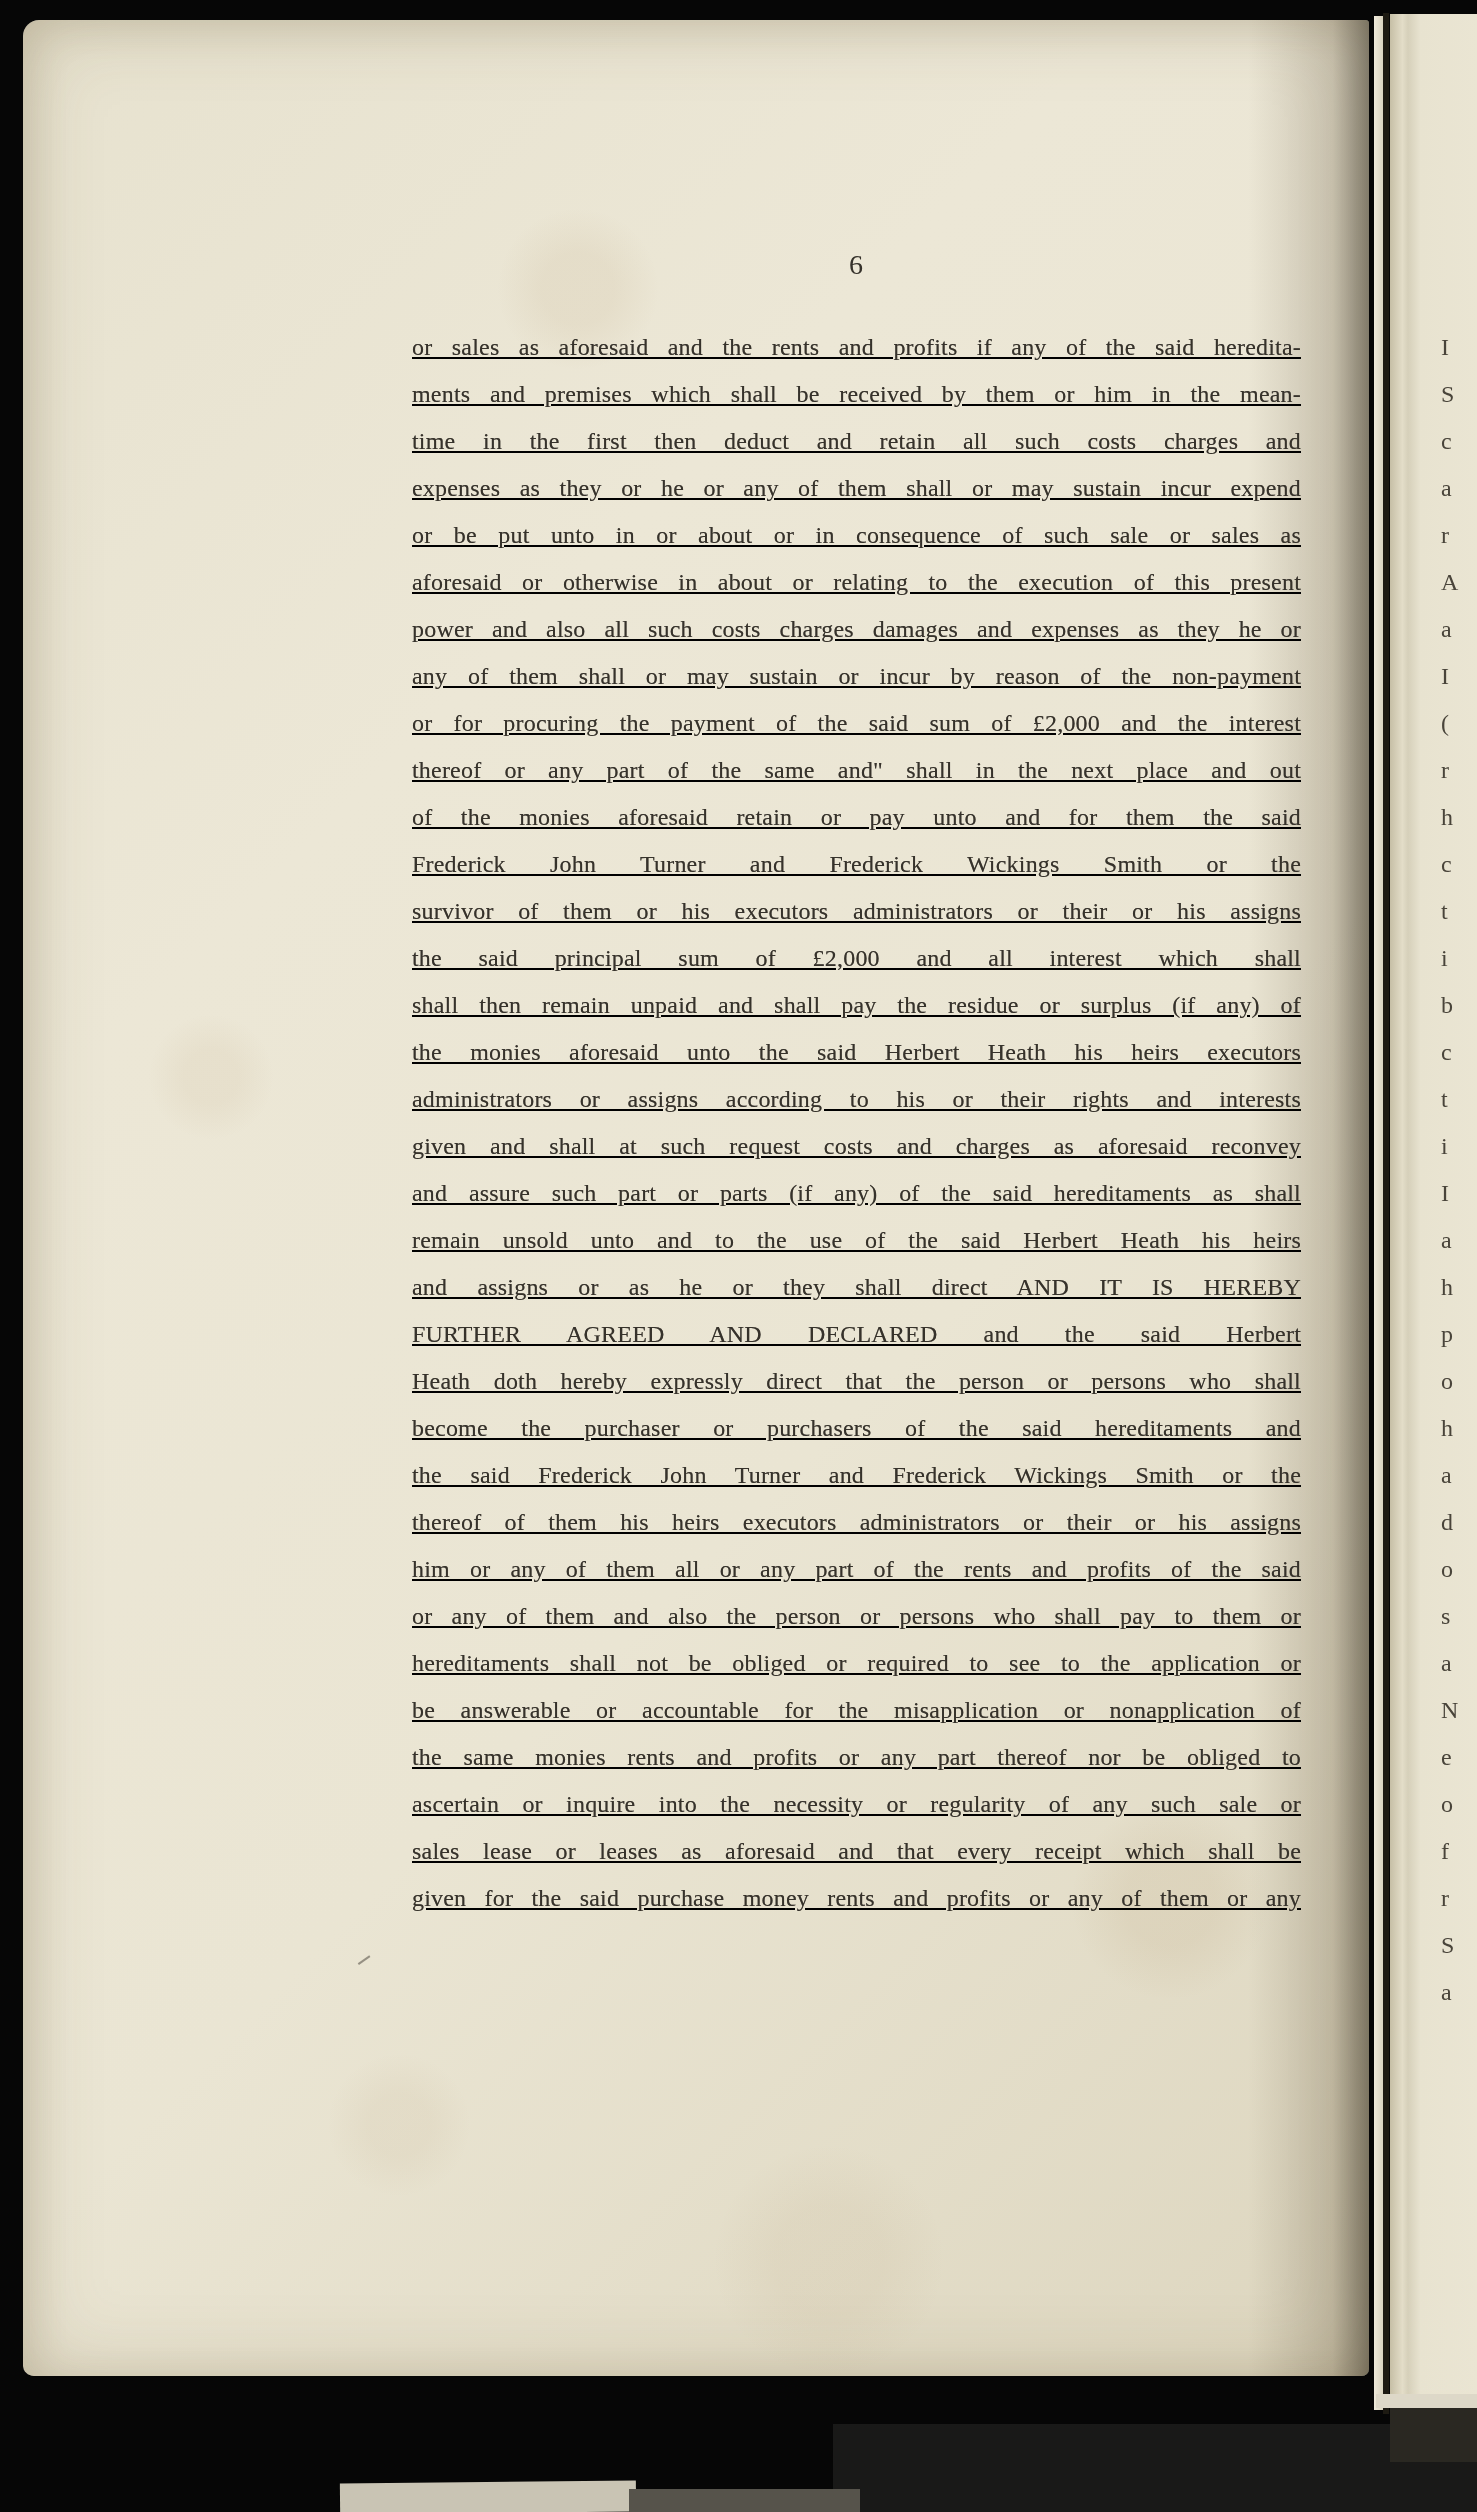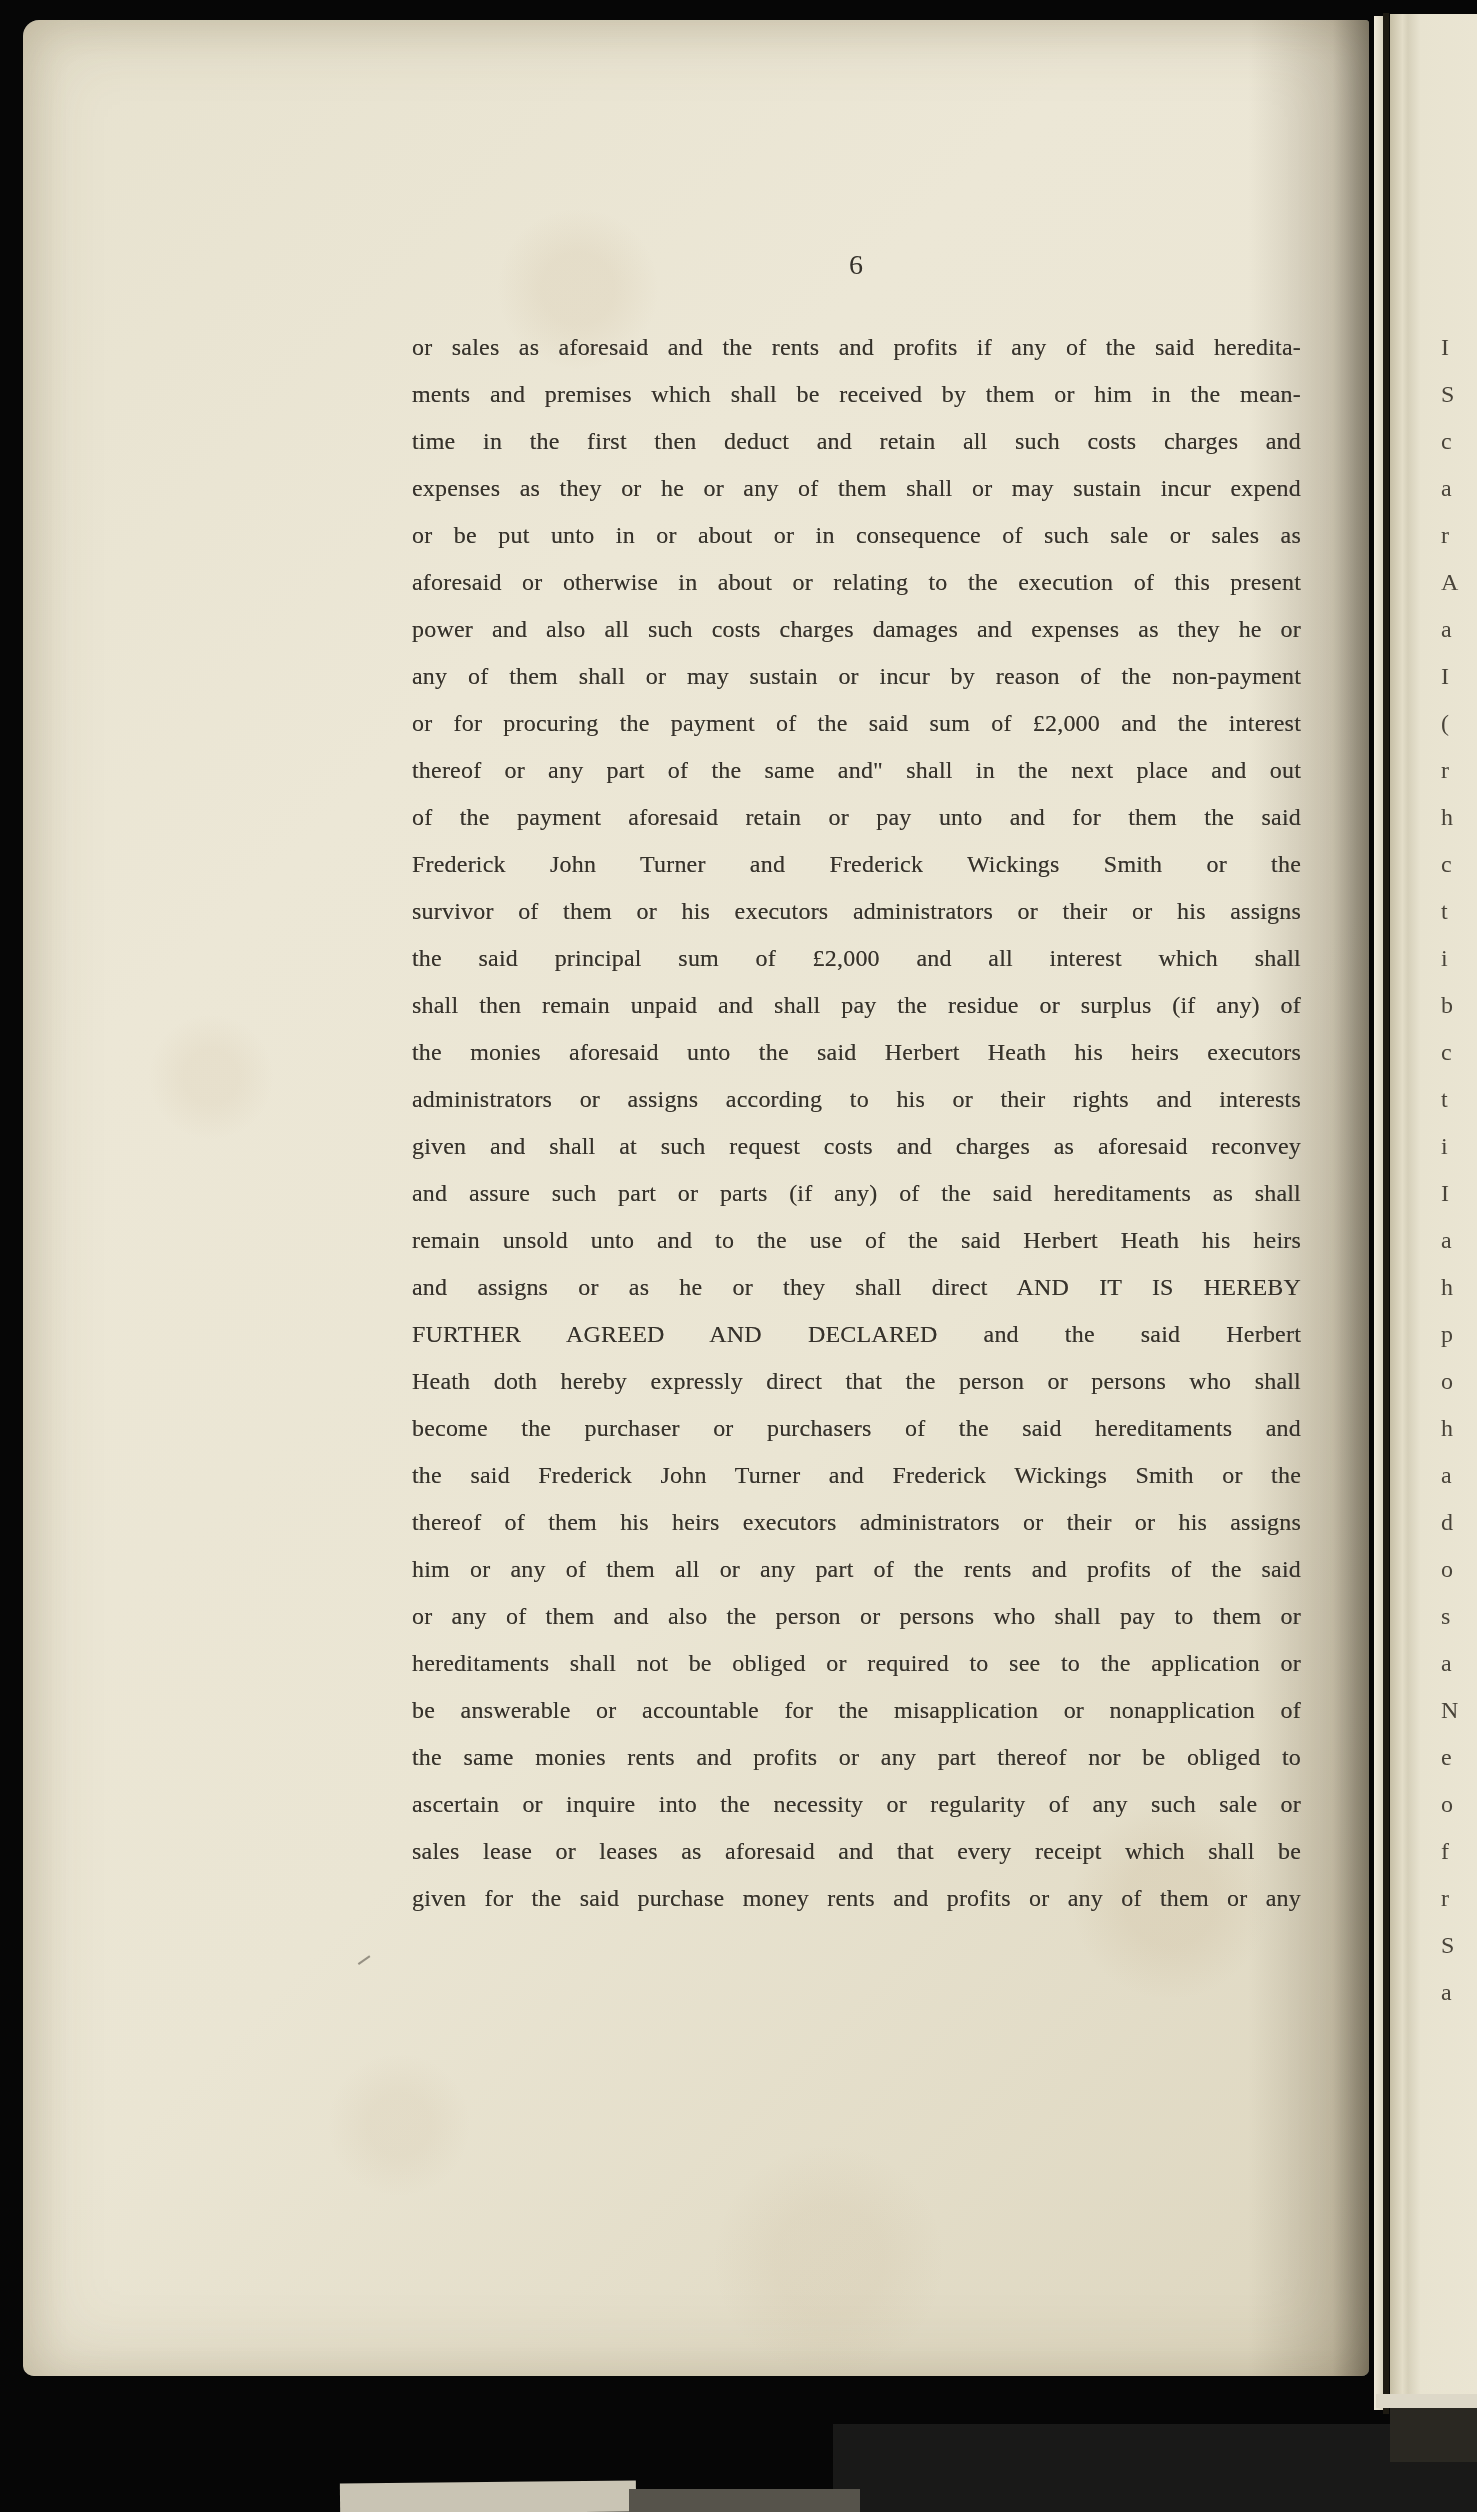--- a/index.html
+++ b/index.html
@@ -40,20 +40,21 @@
     width: 889px;
     text-align: center;
     font-size: 28px;
     color: var(--ink, #36322b);
     letter-spacing: 0.9px;
   }
   .text-block {
     position: absolute;
     left: 412px; top: 324px;
     width: 889px;
+    text-decoration: underline;
   }
   .line {
     height: 47px;
     line-height: 47px;
     overflow: hidden;
     font-size: 24px;
     letter-spacing: 0.2px;
     color: var(--ink, #36322b);
     text-align: justify;
     text-align-last: justify;
@@ -146,21 +147,21 @@
     <div class="line">or sales as aforesaid and the rents and profits if any of the said heredita-</div>
     <div class="line">ments and premises which shall be received by them or him in the mean-</div>
     <div class="line">time in the first then deduct and retain all such costs charges and</div>
     <div class="line">expenses as they or he or any of them shall or may sustain incur expend</div>
     <div class="line">or be put unto in or about or in consequence of such sale or sales as</div>
     <div class="line">aforesaid or otherwise in about or relating to the execution of this present</div>
     <div class="line">power and also all such costs charges damages and expenses as they he or</div>
     <div class="line">any of them shall or may sustain or incur by reason of the non-payment</div>
     <div class="line">or for procuring the payment of the said sum of £2,000 and the interest</div>
     <div class="line">thereof or any part of the same and" shall in the next place and out</div>
-    <div class="line">of the payment aforesaid retain or pay unto and for them the said</div>
+    <div class="line">of the monies aforesaid retain or pay unto and for them the said</div>
     <div class="line">Frederick John Turner and Frederick Wickings Smith or the</div>
     <div class="line">survivor of them or his executors administrators or their or his assigns</div>
     <div class="line">the said principal sum of £2,000 and all interest which shall</div>
     <div class="line">shall then remain unpaid and shall pay the residue or surplus (if any) of</div>
     <div class="line">the monies aforesaid unto the said Herbert Heath his heirs executors</div>
     <div class="line">administrators or assigns according to his or their rights and interests</div>
     <div class="line">given and shall at such request costs and charges as aforesaid reconvey</div>
     <div class="line">and assure such part or parts (if any) of the said hereditaments as shall</div>
     <div class="line">remain unsold unto and to the use of the said Herbert Heath his heirs</div>
     <div class="line">and assigns or as he or they shall direct AND IT IS HEREBY</div>

